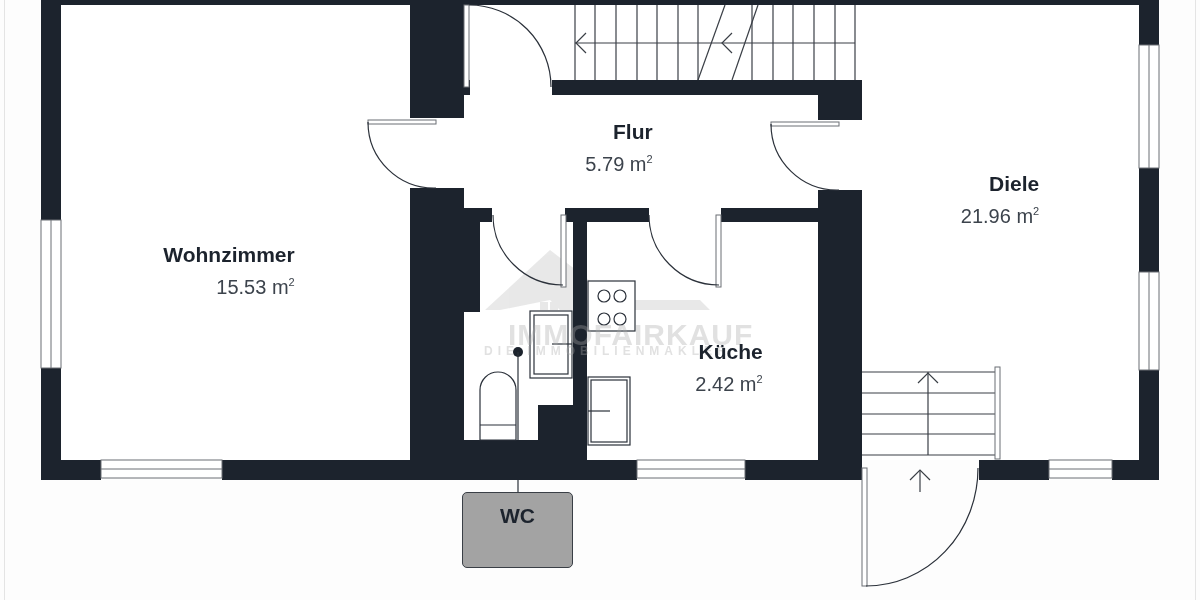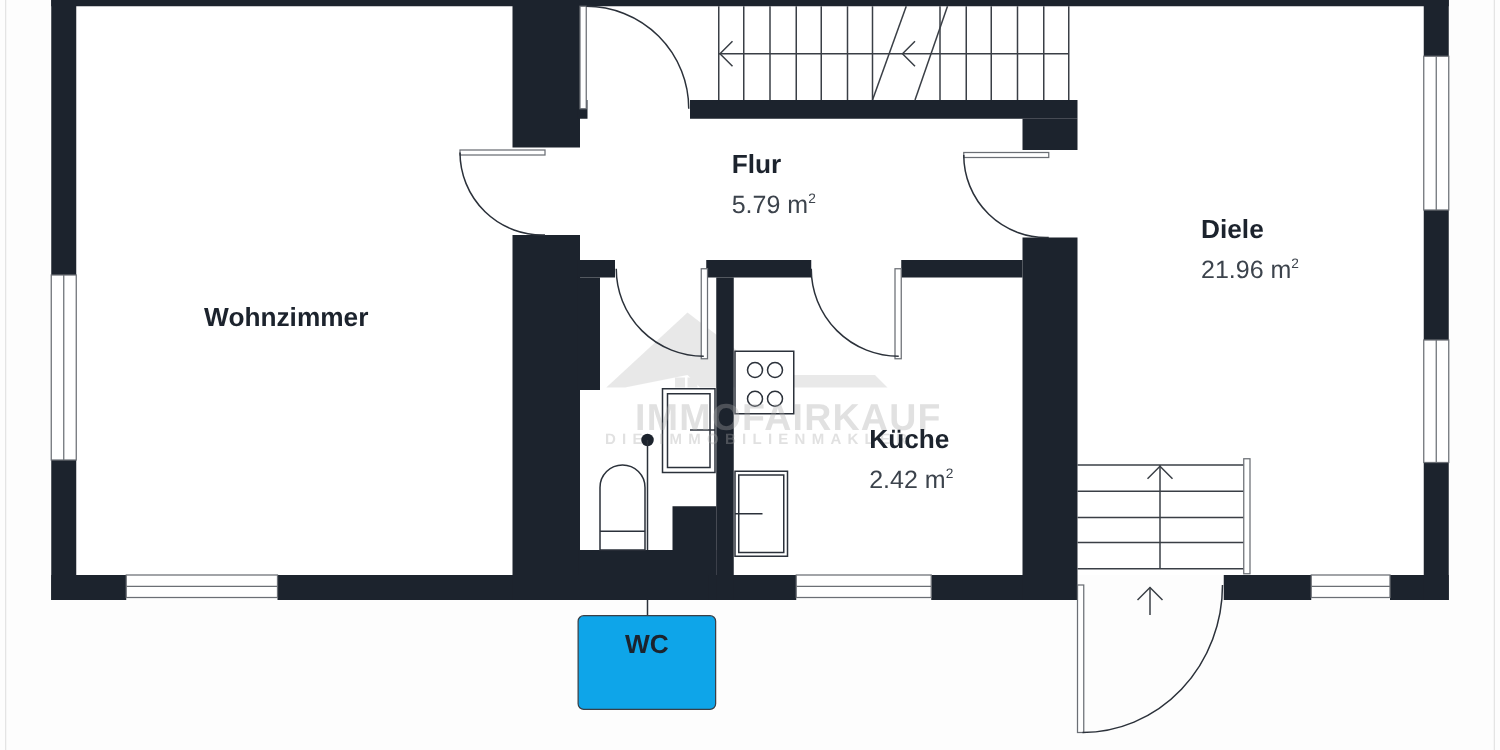--- a/index.html
+++ b/index.html
@@ -5,25 +5,25 @@
     html, body { margin: 0; padding: 0; background: #fdfdfd; }
     body { width: 1200px; height: 600px; position: relative; overflow: hidden; font-family: "Liberation Sans", sans-serif; }
     .edge-left { position: absolute; left: 4px; top: 0; width: 1px; height: 600px; background: #e4e4e4; }
     .edge-right { position: absolute; left: 1195px; top: 0; width: 1px; height: 600px; background: #e4e4e4; }
     svg.plan { position: absolute; left: 0; top: 0; }
     .wall { fill: #1c232d; }
     .thin { fill: none; stroke: #2b313a; stroke-width: 1.2; }
     .win { fill: #ffffff; stroke: #6b6f75; stroke-width: 1; }
     .stair { fill: none; stroke: #3a3f46; stroke-width: 1.2; }
     .fixture { fill: #ffffff; stroke: #2b313a; stroke-width: 1.2; }
-    .room-label { position: absolute; text-align: left; transform: translateX(-50%); white-space: nowrap; }
+    .room-label { position: absolute; text-align: right; transform: translateX(-50%); white-space: nowrap; }
     .room-name { font-weight: bold; font-size: 21px; color: #1c232d; line-height: 26px; }
     .room-area { font-size: 20px; color: #3c434c; line-height: 28px; }
     .room-area sup { font-size: 11px; vertical-align: 8px; }
-    .wc-box { position: absolute; left: 462px; top: 492px; width: 111px; height: 76px; border: 1px solid #3a3f46; border-radius: 5px; background: #0ea5e9; box-sizing: border-box; text-align: center; padding-top: 10px; }
+    .wc-box { position: absolute; left: 462px; top: 492px; width: 111px; height: 76px; border: 1px solid #3a3f46; border-radius: 5px; background: #a3a3a3; box-sizing: border-box; text-align: center; padding-top: 10px; }
     .watermark { position: absolute; left: 484px; top: 318px; color: rgba(170,170,170,0.35); font-weight: bold; font-size: 30px; letter-spacing: 1px; white-space: nowrap; margin-left: 24px; }
     .watermark-sub { position: absolute; left: 484px; top: 344px; color: rgba(170,170,170,0.35); font-size: 12px; letter-spacing: 5px; white-space: nowrap; font-weight: bold; }
   </style>
 </head>
 <body>
 
 <div class="edge-left"></div>
 <div class="edge-right"></div>
 
 <svg class="plan" width="1200" height="600" viewBox="0 0 1200 600">
@@ -206,20 +206,21 @@
       <line class="thin" x1="518" y1="480" x2="518" y2="492"></line>
     </g>
   </g>
 </svg>
 
 <div class="watermark">IMMOFAIRKAUF</div>
 <div class="watermark-sub">DIE IMMOBILIENMAKLER</div>
 
 <div class="room-label" style="left:229px; top:206px;margin-top:36px;">
   <div class="room-name">Wohnzimmer</div>
+  <div class="room-area"><span>15.53</span> <span>m</span><sup>2</sup></div>
 </div>
 
 <div class="room-label" style="left:619px; top:119px;">
   <div class="room-name">Flur</div>
   <div class="room-area"><span>5.79</span> <span>m</span><sup>2</sup></div>
 </div>
 
 <div class="room-label" style="left:1000px; top:171px;">
   <div class="room-name">Diele</div>
   <div class="room-area"><span>21.96</span> <span>m</span><sup>2</sup></div>

